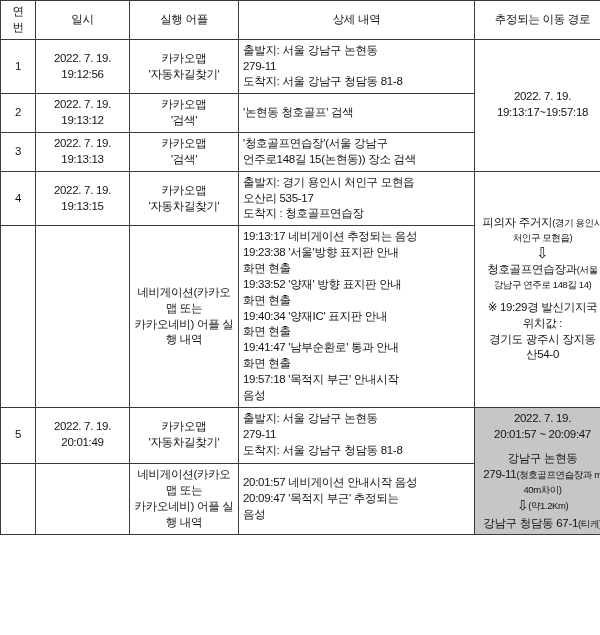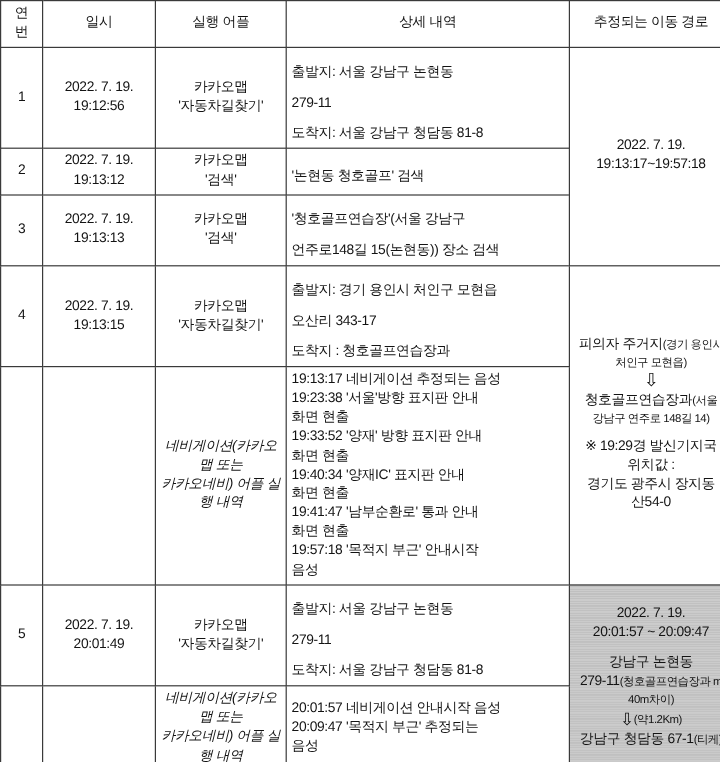--- a/index.html
+++ b/index.html
@@ -61,21 +61,21 @@
 
   .c-no    { width: 26px;  text-align:center; }
   .c-date  { width: 85px;  text-align:center; }
   .c-app   { width: 100px; text-align:center; }
   .c-detail{ width: 227px; text-align:left; }
   .c-route { width: 127px; text-align:center; }
 
   td.cell-center { text-align: center; }
   td.cell-left   { text-align: left; }
 
-  .detail-lines div { white-space: normal; margin-top: 10px; }
+  .detail-lines div { white-space: normal; }
 
   .route-cell {
     font-size: 11.5px;
     line-height: 1.5;
     text-align: center;
   }
   .route-block { margin: 0; }
   .route-spacer { height: 9px; }
   .route-sub { font-size: 9.5px; letter-spacing:-0.4px; }
   .route-note { text-align: center; }
@@ -89,21 +89,21 @@
   .arrow-inline {
     display: inline-block;
     font-size: 14px;
     vertical-align: middle;
   }
   .shaded {
     background: #c9c9c9;
     background-image:
       repeating-linear-gradient(0deg, rgba(0,0,0,0.045) 0px, rgba(0,0,0,0.045) 1px, rgba(255,255,255,0.05) 1px, rgba(255,255,255,0.05) 2px);
   }
-  .tall-nav { text-align: center; font-size: 12px; line-height:1.5;font-style:italic; }
+  .tall-nav { text-align: center; font-size: 12px; line-height:1.5; }
   .nav-detail { font-size: 11.5px; line-height: 1.42; }
   .nav-detail div { padding: 0; }
 </style>
 </head>
 <body>
 
 <div class="page">
 
 
   <table class="route-table">
@@ -178,22 +178,22 @@
         <td class="c-date cell-center">
           <div>2022. 7. 19.</div>
           <div>19:13:15</div>
         </td>
         <td class="c-app cell-center">
           <div>카카오맵</div>
           <div>'자동차길찾기'</div>
         </td>
         <td class="c-detail cell-left detail-lines">
           <div>출발지: 경기 용인시 처인구 모현읍</div>
-          <div>오산리 343-17</div>
-          <div>도착지 : 청호골프연습장과</div>
+          <div>오산리 535-17</div>
+          <div>도착지 : 청호골프연습장</div>
         </td>
         <td class="c-route route-cell" rowspan="2">
           <div class="route-block"><span>피의자 주거지</span><span class="route-sub">(경기 용인시</span></div>
           <div class="route-block route-sub">처인구 모현읍)</div>
           <div class="arrow">⇩</div>
           <div class="route-block"><span>청호골프연습장과</span><span class="route-sub">(서울</span></div>
           <div class="route-block route-sub">강남구 연주로 148길 14)</div>
           <div class="route-spacer"></div>
           <div class="route-note">※ 19:29경 발신기지국</div>
           <div class="route-note">위치값 :</div>

